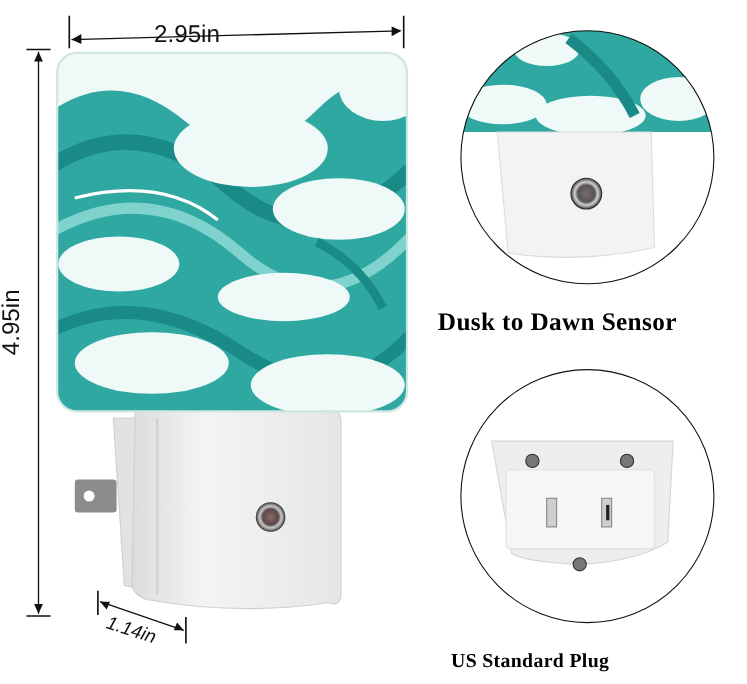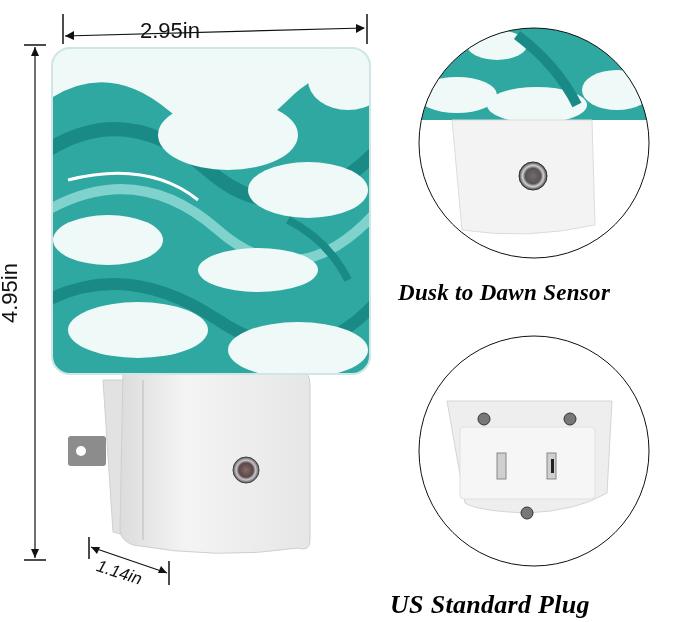--- a/index.html
+++ b/index.html
@@ -1,19 +1,19 @@
 <!DOCTYPE html>
 <html><head>
 <meta charset="utf-8">
 <style>
   html, body { margin:0; padding:0; background:#ffffff; }
   body { width:679px; height:622px; position:relative; overflow:hidden; font-family:"Liberation Sans", sans-serif; }
   .abs { position:absolute; }
   .dim-label { font-family:"Liberation Sans", sans-serif; color:#111; }
-  .caption { font-family:"Liberation Serif", serif; font-weight:bold; color:#000; white-space:nowrap; letter-spacing:0.3px;font-style:italic; }
+  .caption { font-family:"Liberation Serif", serif; font-weight:bold; color:#000; white-space:nowrap; letter-spacing:0.3px; }
   svg { display:block; }
 </style>
 </head>
 <body>
 
 <div class="abs" style="left:60px;top:0;width:312px;height:48px;">
   <div class="abs dim-label" style="left:80px;top:18px;font-size:22px;">2.95in</div>
   <svg class="abs" style="left:0;top:14px" width="312" height="30">
     <line x1="3" y1="0" x2="3" y2="30" stroke="#111" stroke-width="1.5"></line>
     <line x1="307" y1="0" x2="307" y2="30" stroke="#111" stroke-width="1.5"></line>
@@ -133,13 +133,13 @@
     <circle cx="153" cy="86" r="6" fill="#777" stroke="#333"></circle>
     <circle cx="110" cy="180" r="6" fill="#777" stroke="#333"></circle>
     <g>
       <rect x="80" y="120" width="9" height="26" fill="#cfcfcf" stroke="#888"></rect>
       <rect x="130" y="120" width="9" height="26" fill="#cfcfcf" stroke="#888"></rect>
       <rect x="134" y="126" width="3" height="14" fill="#222"></rect>
     </g>
   </svg>
 </div>
 
-<div class="abs caption" style="left:390px;top:590px;font-size:26px;">US Standard Plug</div>
+<div class="abs caption" style="left:410px;top:590px;font-size:18px;">US Standard Plug</div>
 
 </body></html>

